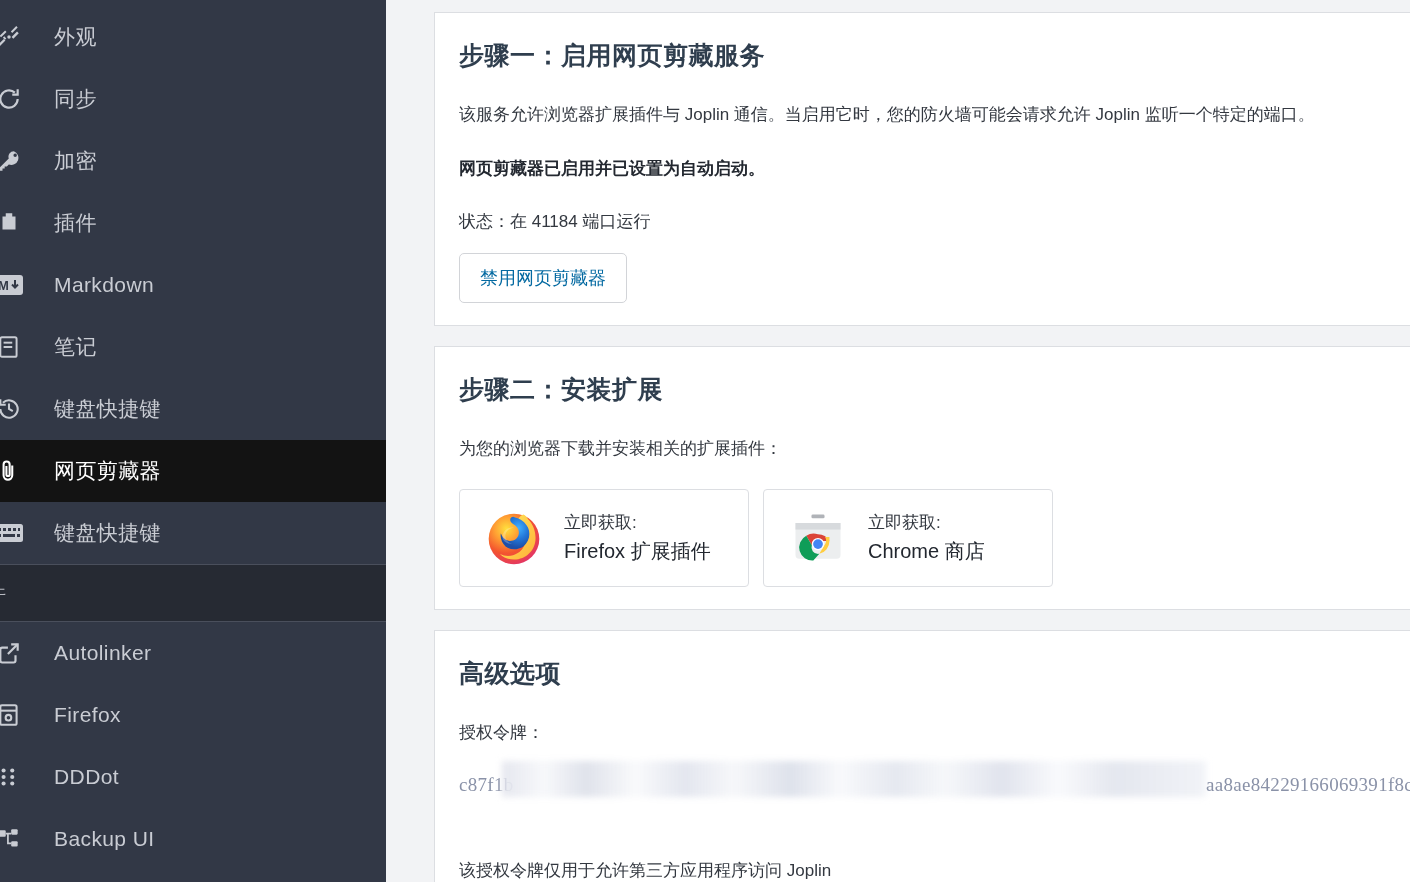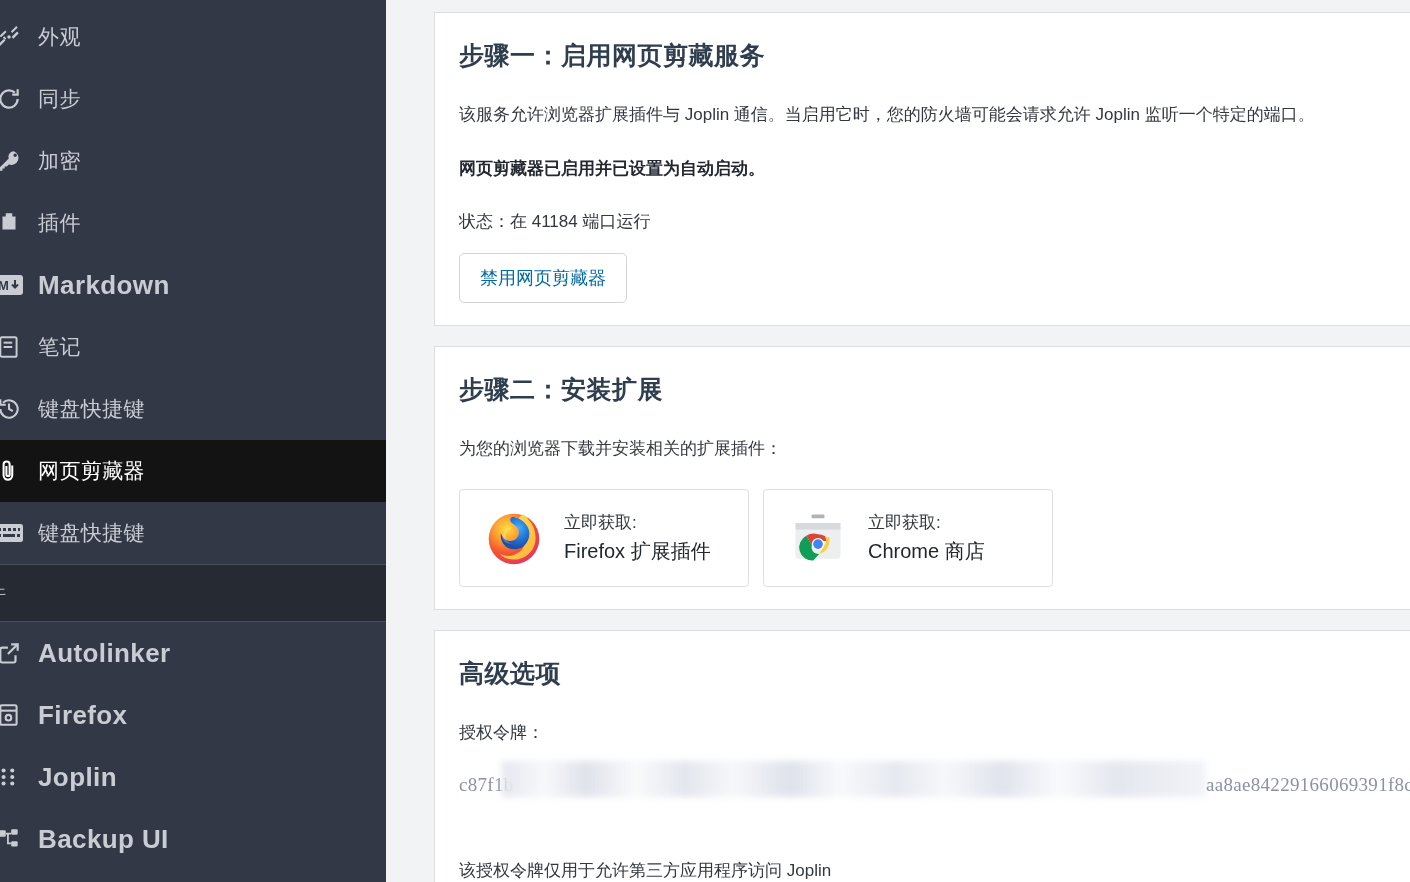--- a/index.html
+++ b/index.html
@@ -43,22 +43,22 @@
   }
   .side-item .ico {
     width: 30px;
     min-width: 30px;
     margin-right: 14px;
     display: flex;
     align-items: center;
     justify-content: center;
     color: #c9ccd3;
   }
-  .side-item .lbl { white-space: nowrap; }
-  .side-item.latin .lbl { font-weight: bold; font-size: 26px; }
+  .side-item .lbl { white-space: nowrap; margin-left: 16px; }
+  .side-item.latin .lbl { font-weight: normal; font-size: 21px; }
   .side-item.selected {
     background: #131313;
     color: #ffffff;
   }
   .side-item.selected .ico { color: #ffffff; }
   .side-item.selected .lbl { color: #ffffff; }
 
   .side-header {
     height: 58px;
     background: #262a33;
@@ -303,21 +303,21 @@
       <span class="ico">
         <svg width="26" height="26" viewBox="0 0 24 24" fill="currentColor">
           <circle cx="7" cy="6" r="1.9"></circle>
             <circle cx="7" cy="12" r="1.9"></circle>
             <circle cx="7" cy="18" r="1.9"></circle>
           <circle cx="15" cy="6" r="1.9"></circle>
             <circle cx="15" cy="12" r="1.9"></circle>
             <circle cx="15" cy="18" r="1.9"></circle>
         </svg>
       </span>
-      <span class="lbl">Joplin</span>
+      <span class="lbl">DDDot</span>
     </div>
 
     <div class="side-item latin">
       <span class="ico">
         <svg width="26" height="26" viewBox="0 0 24 24" fill="currentColor">
           <rect x="2" y="4" width="7" height="6" rx="1"></rect>
           <rect x="14" y="3" width="6" height="5" rx="1"></rect>
           <rect x="14" y="14" width="6" height="5" rx="1"></rect>
           <path d="M9 7h5M11 7v9h3" stroke="currentColor" stroke-width="1.6" fill="none"></path>
         </svg>

